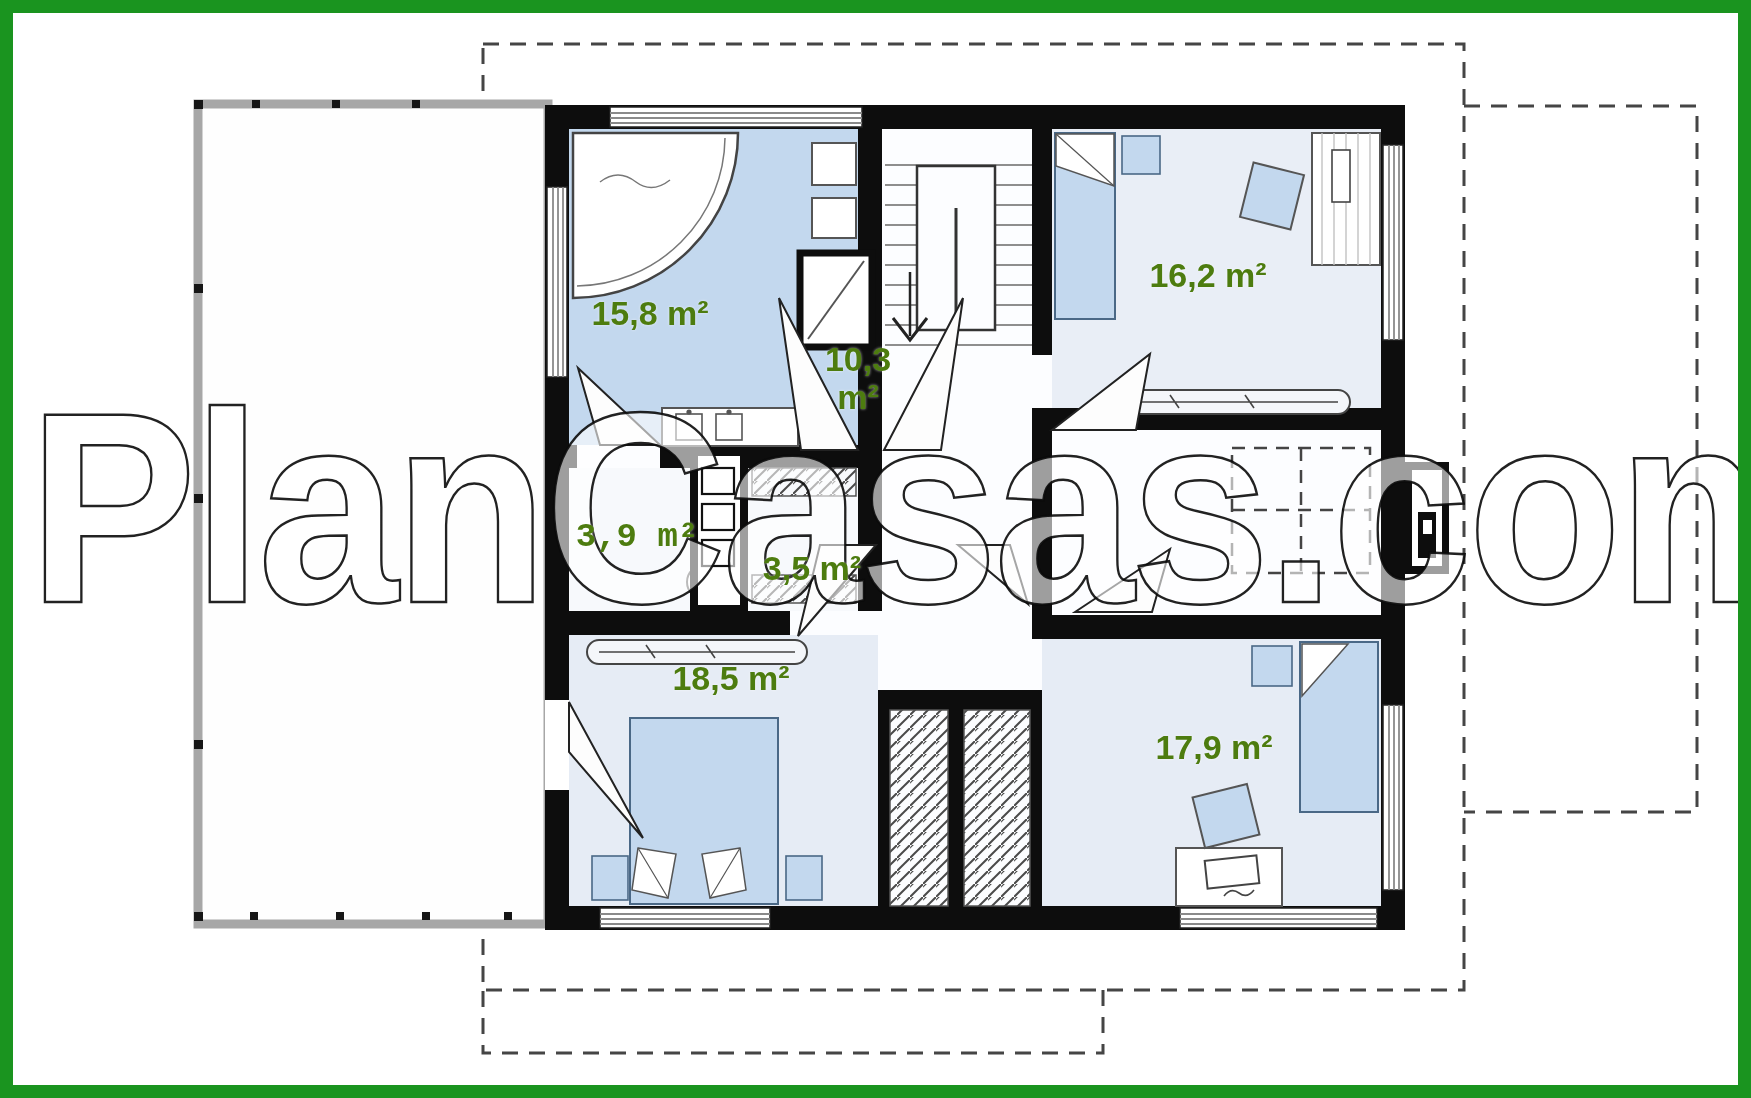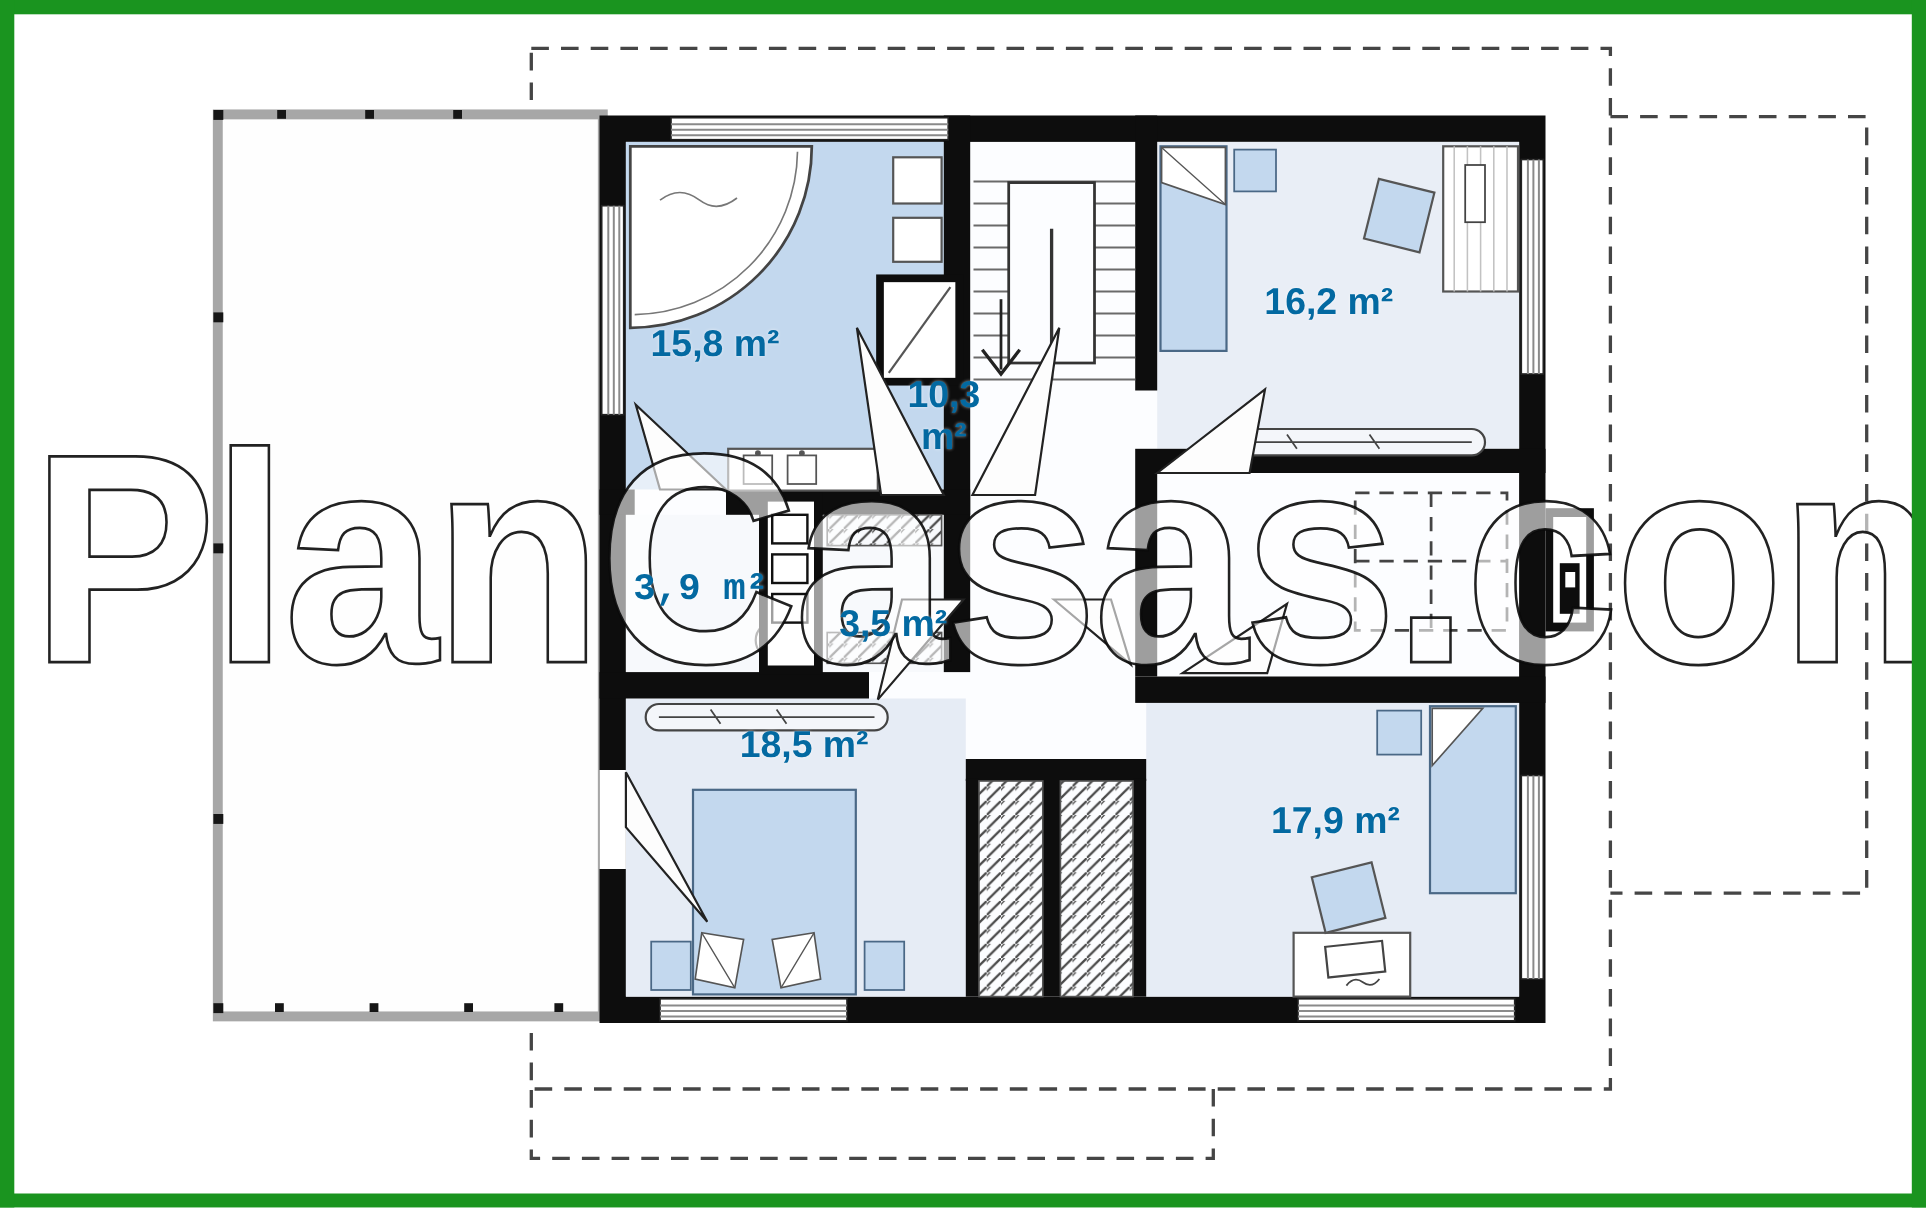--- a/index.html
+++ b/index.html
@@ -8,21 +8,21 @@
     overflow:hidden;font-family:"Liberation Sans", sans-serif;
   }
   .frame{position:absolute;background:#1a941f;z-index:30;}
   .frame.top{left:0;top:0;width:1751px;height:13px;}
   .frame.bottom{left:0;bottom:0;width:1751px;height:13px;}
   .frame.left{left:0;top:0;width:13px;height:1098px;}
   .frame.right{right:0;top:0;width:13px;height:1098px;}
   .plan-svg{position:absolute;left:0;top:0;width:1751px;height:1098px;z-index:5;}
   .room-label{
     position:absolute;z-index:20;transform:translate(-50%,-50%);
-    font-weight:700;font-size:34px;color:#0369a1;white-space:nowrap;
+    font-weight:700;font-size:34px;color:#4d7c0f;white-space:nowrap;
     text-shadow:0 0 3px rgba(255,255,255,.65);letter-spacing:0px;
   }
   .room-label.two-line{white-space:normal;width:88px;text-align:center;line-height:1.12;}
   .watermark{
     position:absolute;left:28px;top:352px;z-index:15;width:1720px;
     font-size:272px;font-weight:700;letter-spacing:-5px;white-space:nowrap;
     color:rgba(255,255,255,0.60);
     -webkit-text-stroke:2.5px rgba(10,10,10,0.9);
     transform:scaleX(0.93);transform-origin:left center;
     pointer-events:none;

